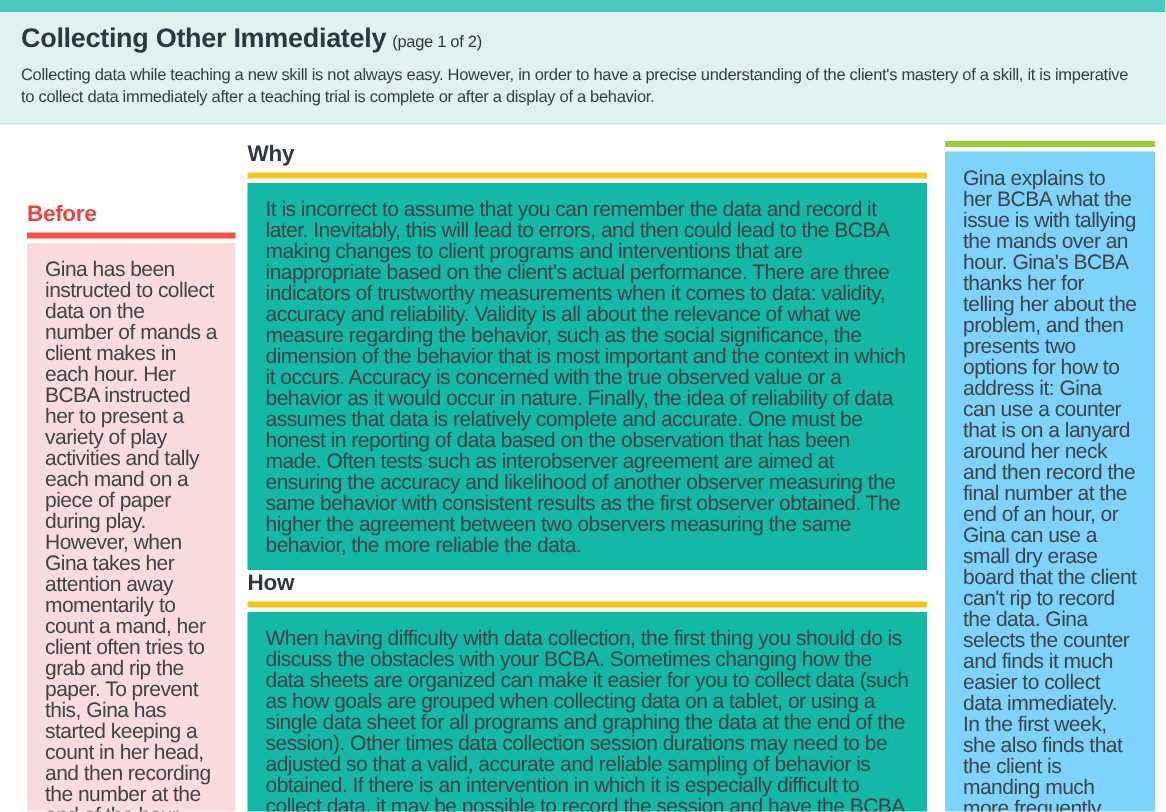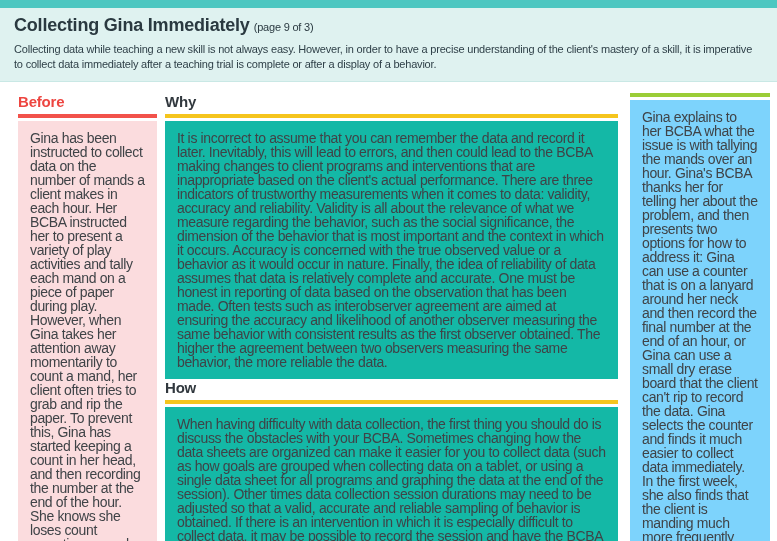--- a/index.html
+++ b/index.html
@@ -50,21 +50,21 @@
   .col-middle { width: 453px; flex: none; margin-left: 8px; margin-right: 12px; }
   .col-after  { width: 140px; flex: none; }
   .section h2 {
     font-size: 15px;
     font-weight: bold;
     letter-spacing: -0.2px;
     color: #31383e;
     line-height: 17px;
     margin-bottom: 4px;
   }
-  .col-before .section h2 { color: #ed4540; }
+  .col-before .section h2 { color: #ed4540; margin-top: 40px; }
   .accent-bar { height: 4px; }
   .accent-red    { background: #f2524b; }
   .accent-gold   { background: #f5c51d; }
   .accent-green  { background: #9bcd37; }
   .box {
     margin-top: 3px;
     padding: 10px 12px;
     font-size: 14px;
     letter-spacing: -0.35px;
     line-height: 14px;
@@ -75,21 +75,21 @@
   .box-green { background: #7dd3fc; }
   .section + .section { margin-top: 0; }
 </style>
 </head>
 <body>
 
 <div class="topbar"></div>
 
 <div class="header">
   <div class="page-title">
-    <span>Collecting Gina Immediately</span><span class="page-indicator">(page 9 of 3)</span>
+    <span>Collecting Other Immediately</span><span class="page-indicator">(page 1 of 2)</span>
   </div>
   <div class="intro">Collecting data while teaching a new skill is not always easy. However, in order to have a precise understanding of the client's mastery of a skill, it is imperative to collect data immediately after a teaching trial is complete or after a display of a behavior.</div>
 </div>
 
 <div class="content">
 
   <div class="col-before">
     <div class="section">
       <h2>Before</h2>
       <div class="accent-bar accent-red"></div>

